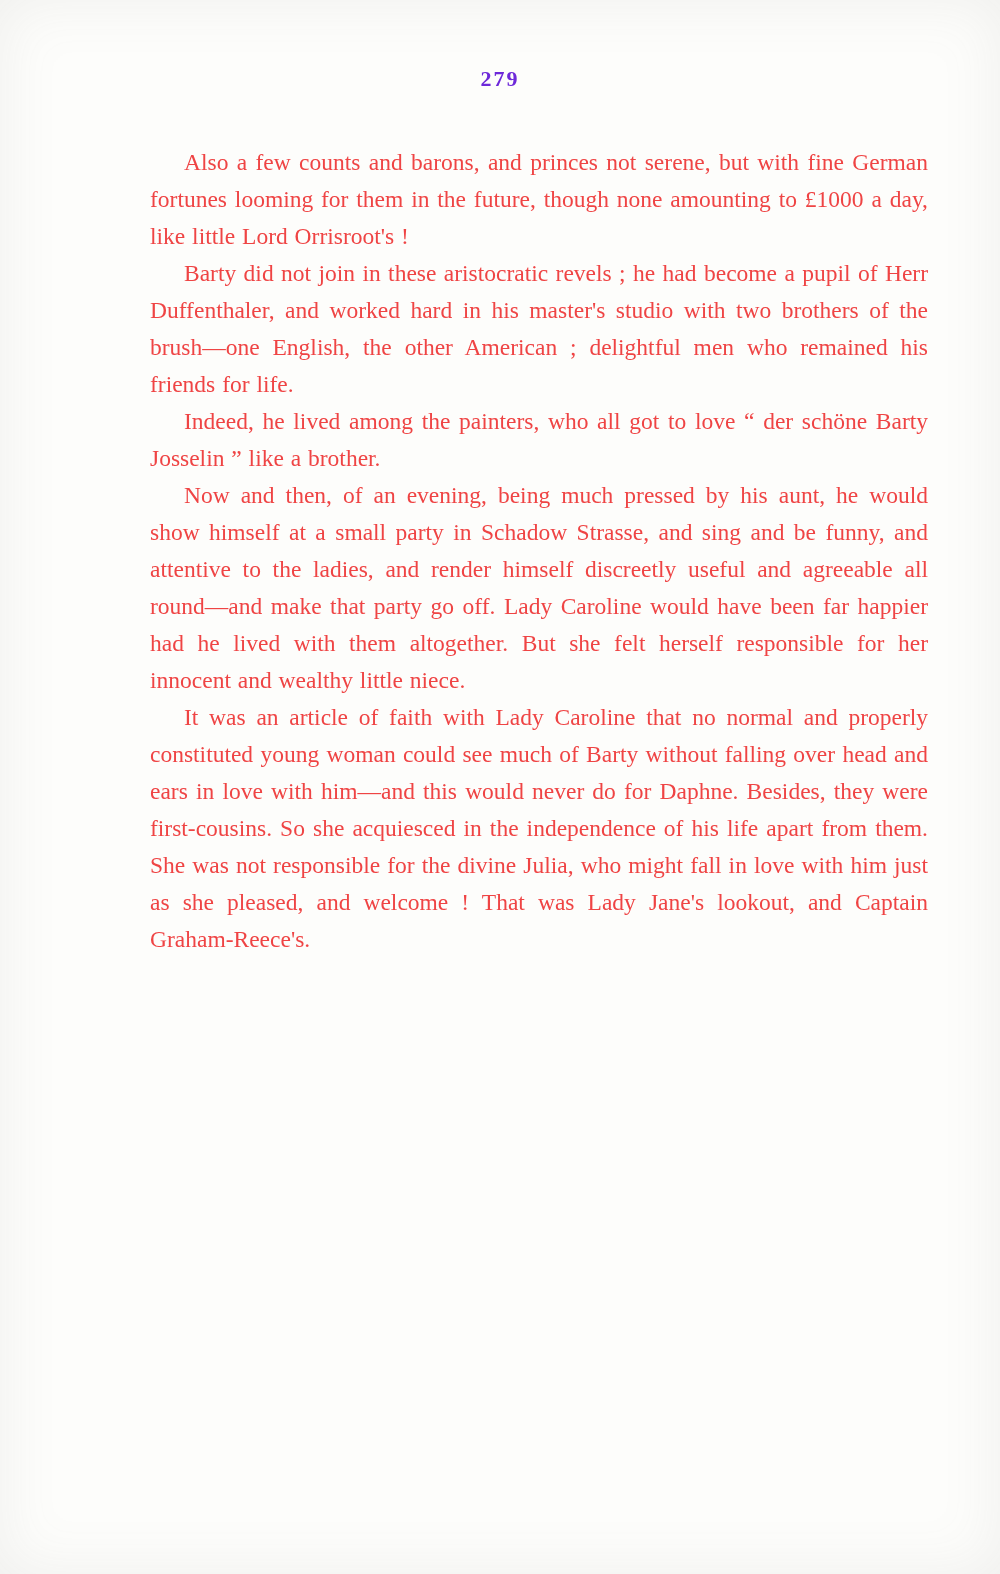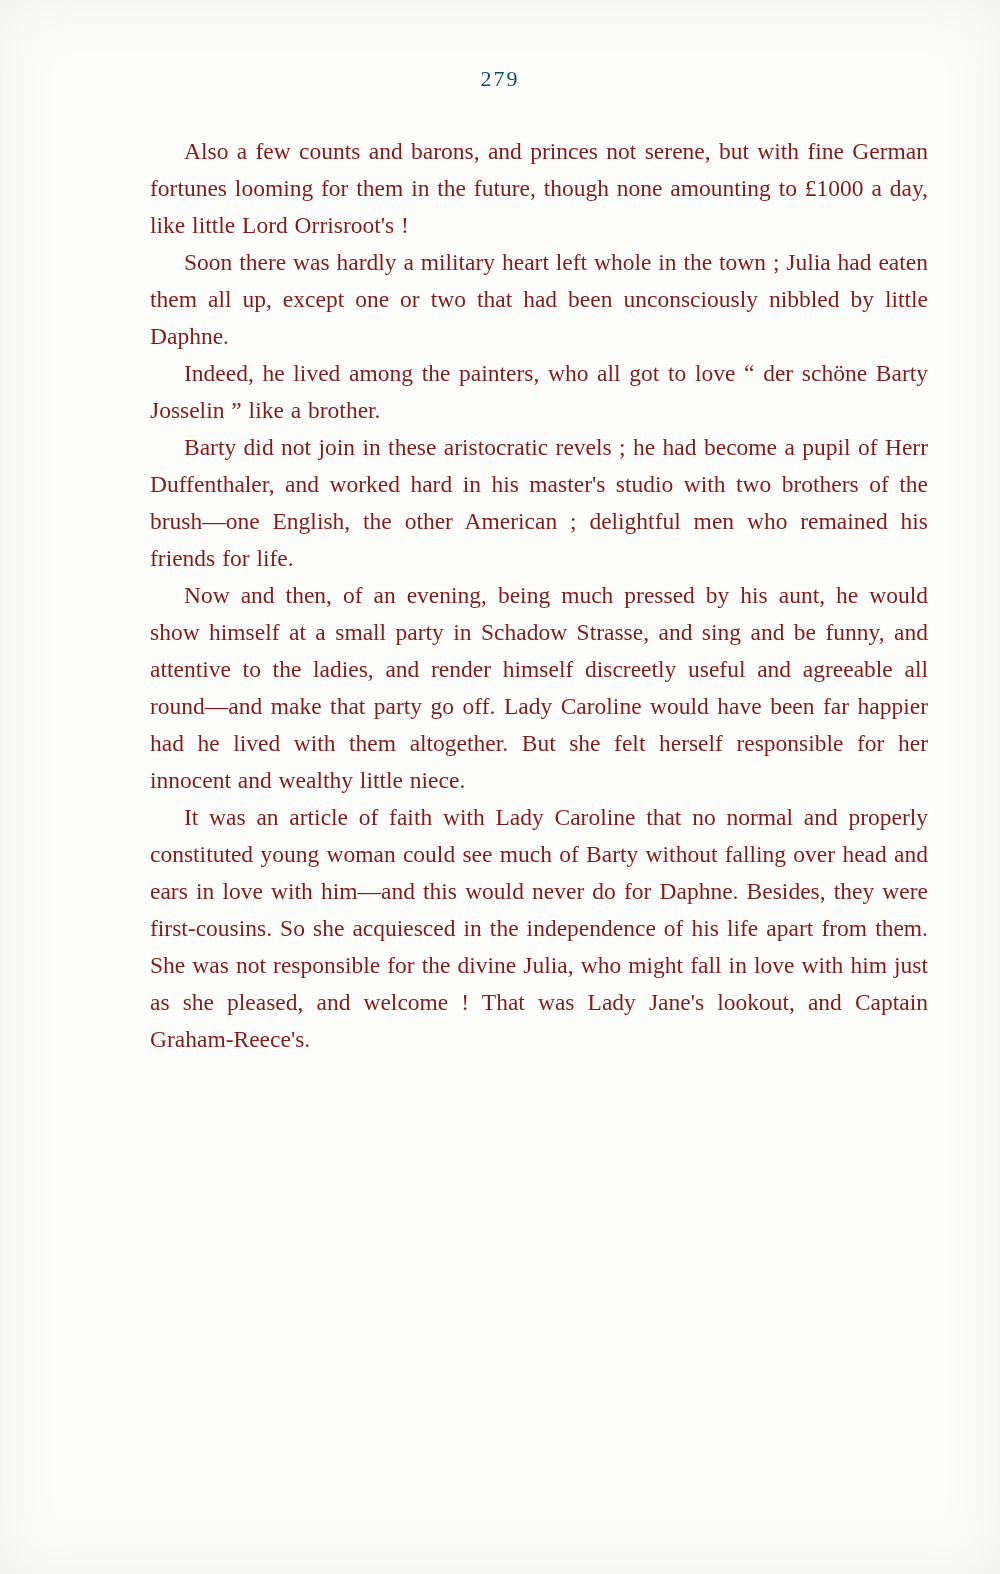--- a/index.html
+++ b/index.html
@@ -28,52 +28,51 @@
     box-shadow: inset 0 0 60px rgba(120,120,115,0.10);
   }
 
   .page-number {
     position: absolute;
     top: 66px;
     left: 0;
     width: 100%;
     text-align: center;
     font-size: 22px;
-    font-weight: normal;
+    font-weight: bold;
     letter-spacing: 2px;
-    color: #0c4a6e;
+    color: #6d28d9;
   }
 
   .text-block {
     position: absolute;
-    top: 133px;
+    top: 144px;
     left: 150px;
     width: 778px;
     font-size: 23.5px;
     line-height: 37px;
     text-align: justify;
-    color: #7f1d1d;
+    color: #ef4444;
   }
 
   .para {
     margin: 0;
     padding: 0;
     text-indent: 34px;
     word-spacing: 1px;
   }
 </style>
 </head>
 <body>
 
 <div class="page">
 
   <div class="page-number">279</div>
 
   <div class="text-block">
     <p class="para">Also a few counts and barons, and princes not serene, but with fine German fortunes looming for them in the future, though none amounting to £1000 a day, like little Lord Orrisroot's !</p>
-    <p class="para">Soon there was hardly a military heart left whole in the town ; Julia had eaten them all up, except one or two that had been unconsciously nibbled by little Daphne.</p>
+    <p class="para">Barty did not join in these aristocratic revels ; he had become a pupil of Herr Duffenthaler, and worked hard in his master's studio with two brothers of the brush—one English, the other American ; delightful men who remained his friends for life.</p>
     <p class="para">Indeed, he lived among the painters, who all got to love “ der schöne Barty Josselin ” like a brother.</p>
-    <p class="para">Barty did not join in these aristocratic revels ; he had become a pupil of Herr Duffenthaler, and worked hard in his master's studio with two brothers of the brush—one English, the other American ; delightful men who remained his friends for life.</p>
     <p class="para">Now and then, of an evening, being much pressed by his aunt, he would show himself at a small party in Schadow Strasse, and sing and be funny, and attentive to the ladies, and render himself discreetly useful and agreeable all round—and make that party go off.  Lady Caroline would have been far happier had he lived with them altogether.  But she felt herself responsible for her innocent and wealthy little niece.</p>
     <p class="para">It was an article of faith with Lady Caroline that no normal and properly constituted young woman could see much of Barty without falling over head and ears in love with him—and this would never do for Daphne.  Besides, they were first-cousins.  So she acquiesced in the independence of his life apart from them.  She was not responsible for the divine Julia, who might fall in love with him just as she pleased, and welcome !  That was Lady Jane's lookout, and Captain Graham-Reece's.</p>
   </div>
 
 </div>
 
 </body></html>

